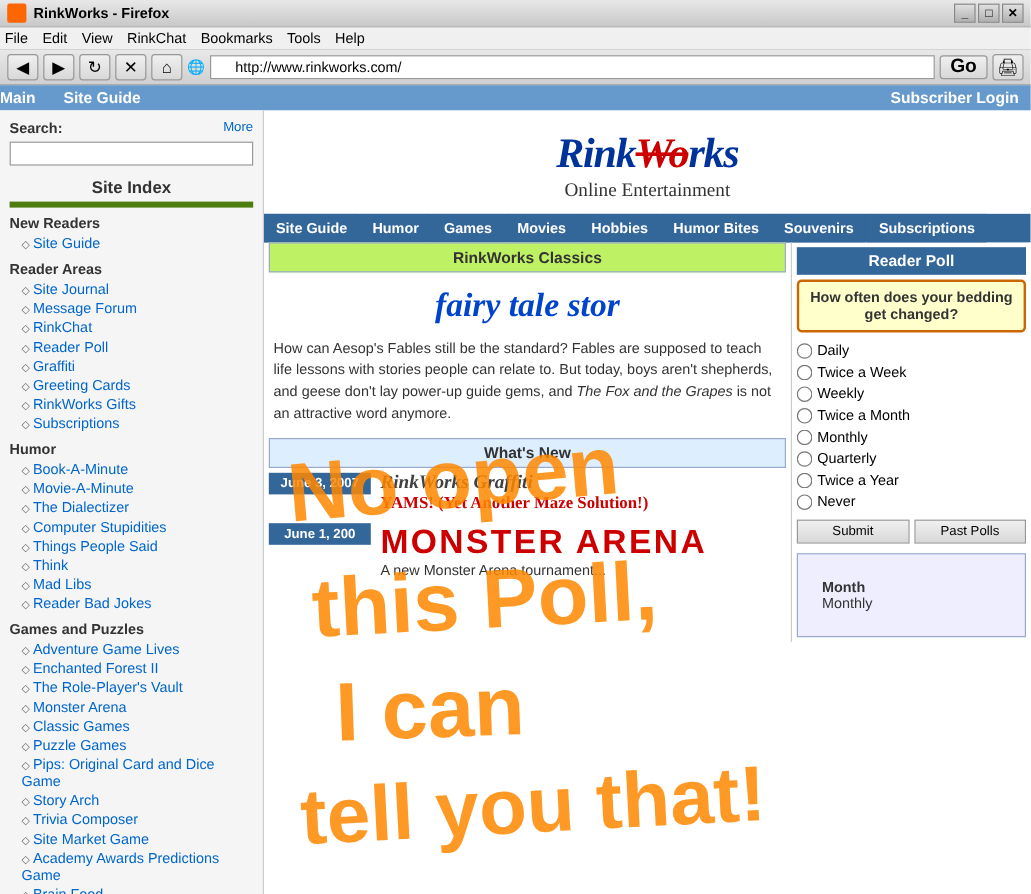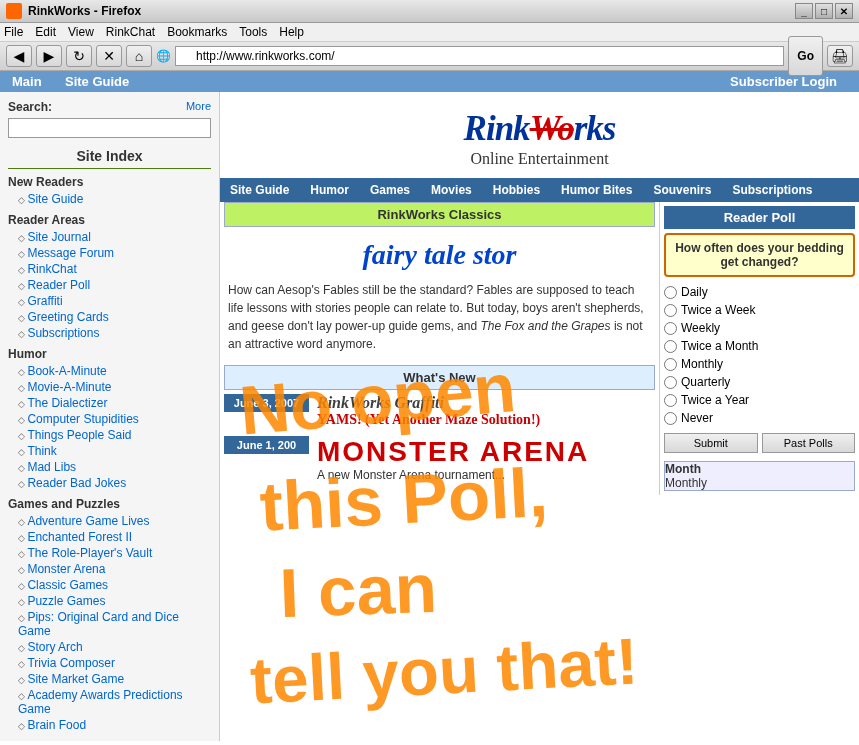--- a/index.html
+++ b/index.html
@@ -67,43 +67,43 @@
     .address-icon { font-size: 12px; color: #666; }
     .address-input {
       flex: 1;
       height: 20px;
       border: 1px solid #999;
       padding: 0 20px;
       font-size: 12px;
       background: white;
     }
     .go-btn {
-      height: 40px;
+      height: 20px;
       padding: 0 8px;
       background: linear-gradient(to bottom, #f0f0f0, #d8d8d8);
       border: 1px solid #999;
       border-radius: 3px;
-      font-size: 12px;
+      font-size: 16px;
       cursor: pointer;
       font-weight: bold;
     }
     .print-btn {
       width: 26px; height: 22px;
       background: linear-gradient(to bottom, #f0f0f0, #d8d8d8);
       border: 1px solid #999;
       border-radius: 3px;
       display: flex; align-items: center; justify-content: center;
       cursor: pointer;
       font-size: 14px;
     }
 
     
     .site-topnav {
       background: #6699cc;
-      padding: 3px 12px;
+      padding: 3px 0;
       display: flex;
       justify-content: space-between;
       align-items: center;
     }
     .site-topnav a { color: white; text-decoration: none; font-size: 13px; font-weight: bold; margin-right: 10px; }
     .subscriber-login { color: #003366; font-weight: bold; font-size: 12px; text-decoration: none; }
 
     
     .main-layout { display: flex; width: 100%; }
 
@@ -125,21 +125,21 @@
       border: 1px solid #999;
       margin-top: 4px;
       padding: 0 3px;
     }
     .site-index-title {
       text-align: center;
       font-weight: bold;
       font-size: 14px;
       color: #333;
       margin: 6px 0 4px 0;
-      border-bottom: 1px solid #4d7c0f;
+      border-bottom: 5px solid #4d7c0f;
       padding-bottom: 4px;
     }
     .sidebar-section-title {
       font-weight: bold;
       font-size: 12px;
       color: #333;
       margin-top: 6px;
       margin-bottom: 2px;
     }
     .sidebar-item {
@@ -335,21 +335,21 @@
       border: 1px solid #999;
       font-size: 11px;
       cursor: pointer;
       text-align: center;
     }
 
     
     .month-display {
       background: #eef;
       border: 1px solid #99aacc;
-      padding: 0;
+      padding: 20px;
       font-size: 12px;
       margin-top: 8px;
     }
     .month-label { font-weight: bold; color: #333; font-size: 12px; }
     .monthly-label { color: #333; font-size: 12px; }
 
     
     .scrawl-overlay {
       position: absolute;
       top: 0; left: 0; right: 0; bottom: 0;
@@ -420,20 +420,21 @@
     <div class="sidebar-section-title">New Readers</div>
     <a class="sidebar-item" href="#">Site Guide</a>
 
     <div class="sidebar-section-title">Reader Areas</div>
     <a class="sidebar-item" href="#">Site Journal</a>
     <a class="sidebar-item" href="#">Message Forum</a>
     <a class="sidebar-item" href="#">RinkChat</a>
     <a class="sidebar-item" href="#">Reader Poll</a>
     <a class="sidebar-item" href="#">Graffiti</a>
     <a class="sidebar-item" href="#">Greeting Cards</a>
+    <a class="sidebar-item" href="#">RinkWorks Gifts</a>
     <a class="sidebar-item" href="#">Subscriptions</a>
 
     <div class="sidebar-section-title">Humor</div>
     <a class="sidebar-item" href="#">Book-A-Minute</a>
     <a class="sidebar-item" href="#">Movie-A-Minute</a>
     <a class="sidebar-item" href="#">The Dialectizer</a>
     <a class="sidebar-item" href="#">Computer Stupidities</a>
     <a class="sidebar-item" href="#">Things People Said</a>
     <a class="sidebar-item" href="#">Think</a>
     <a class="sidebar-item" href="#">Mad Libs</a>

